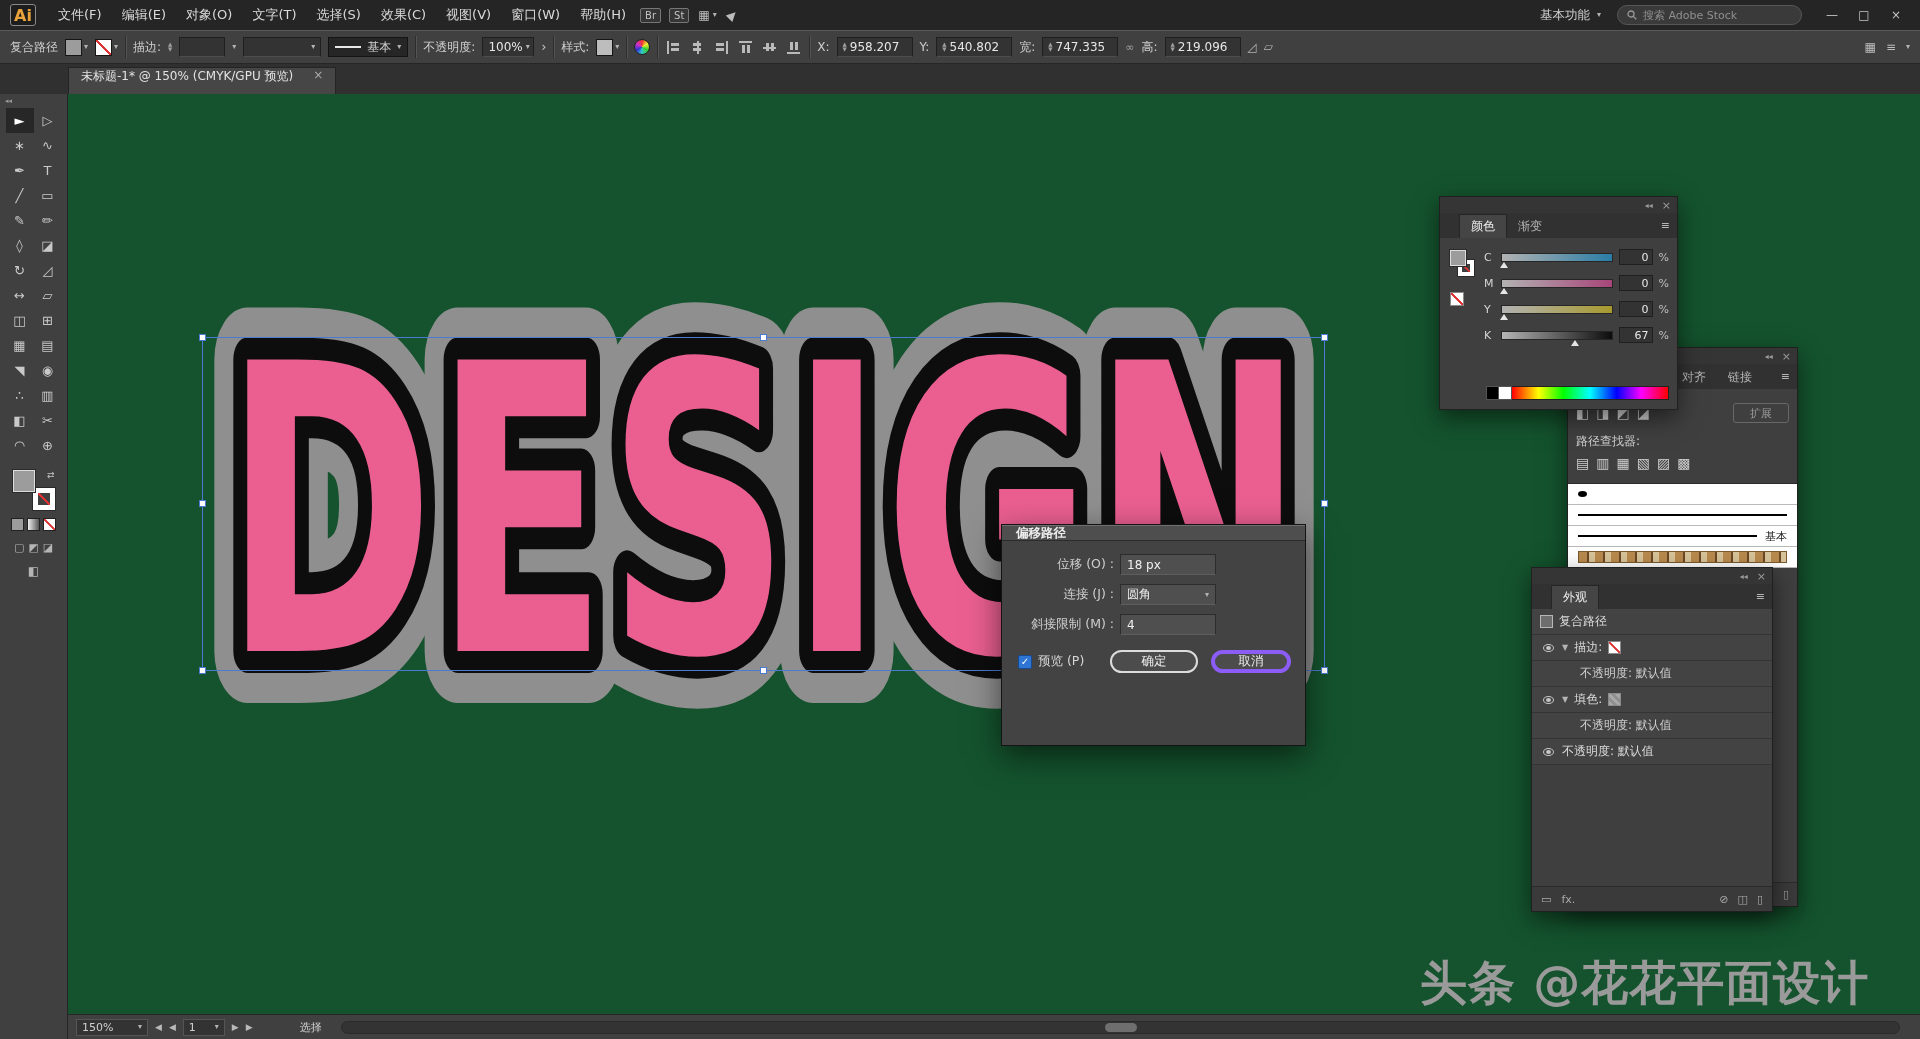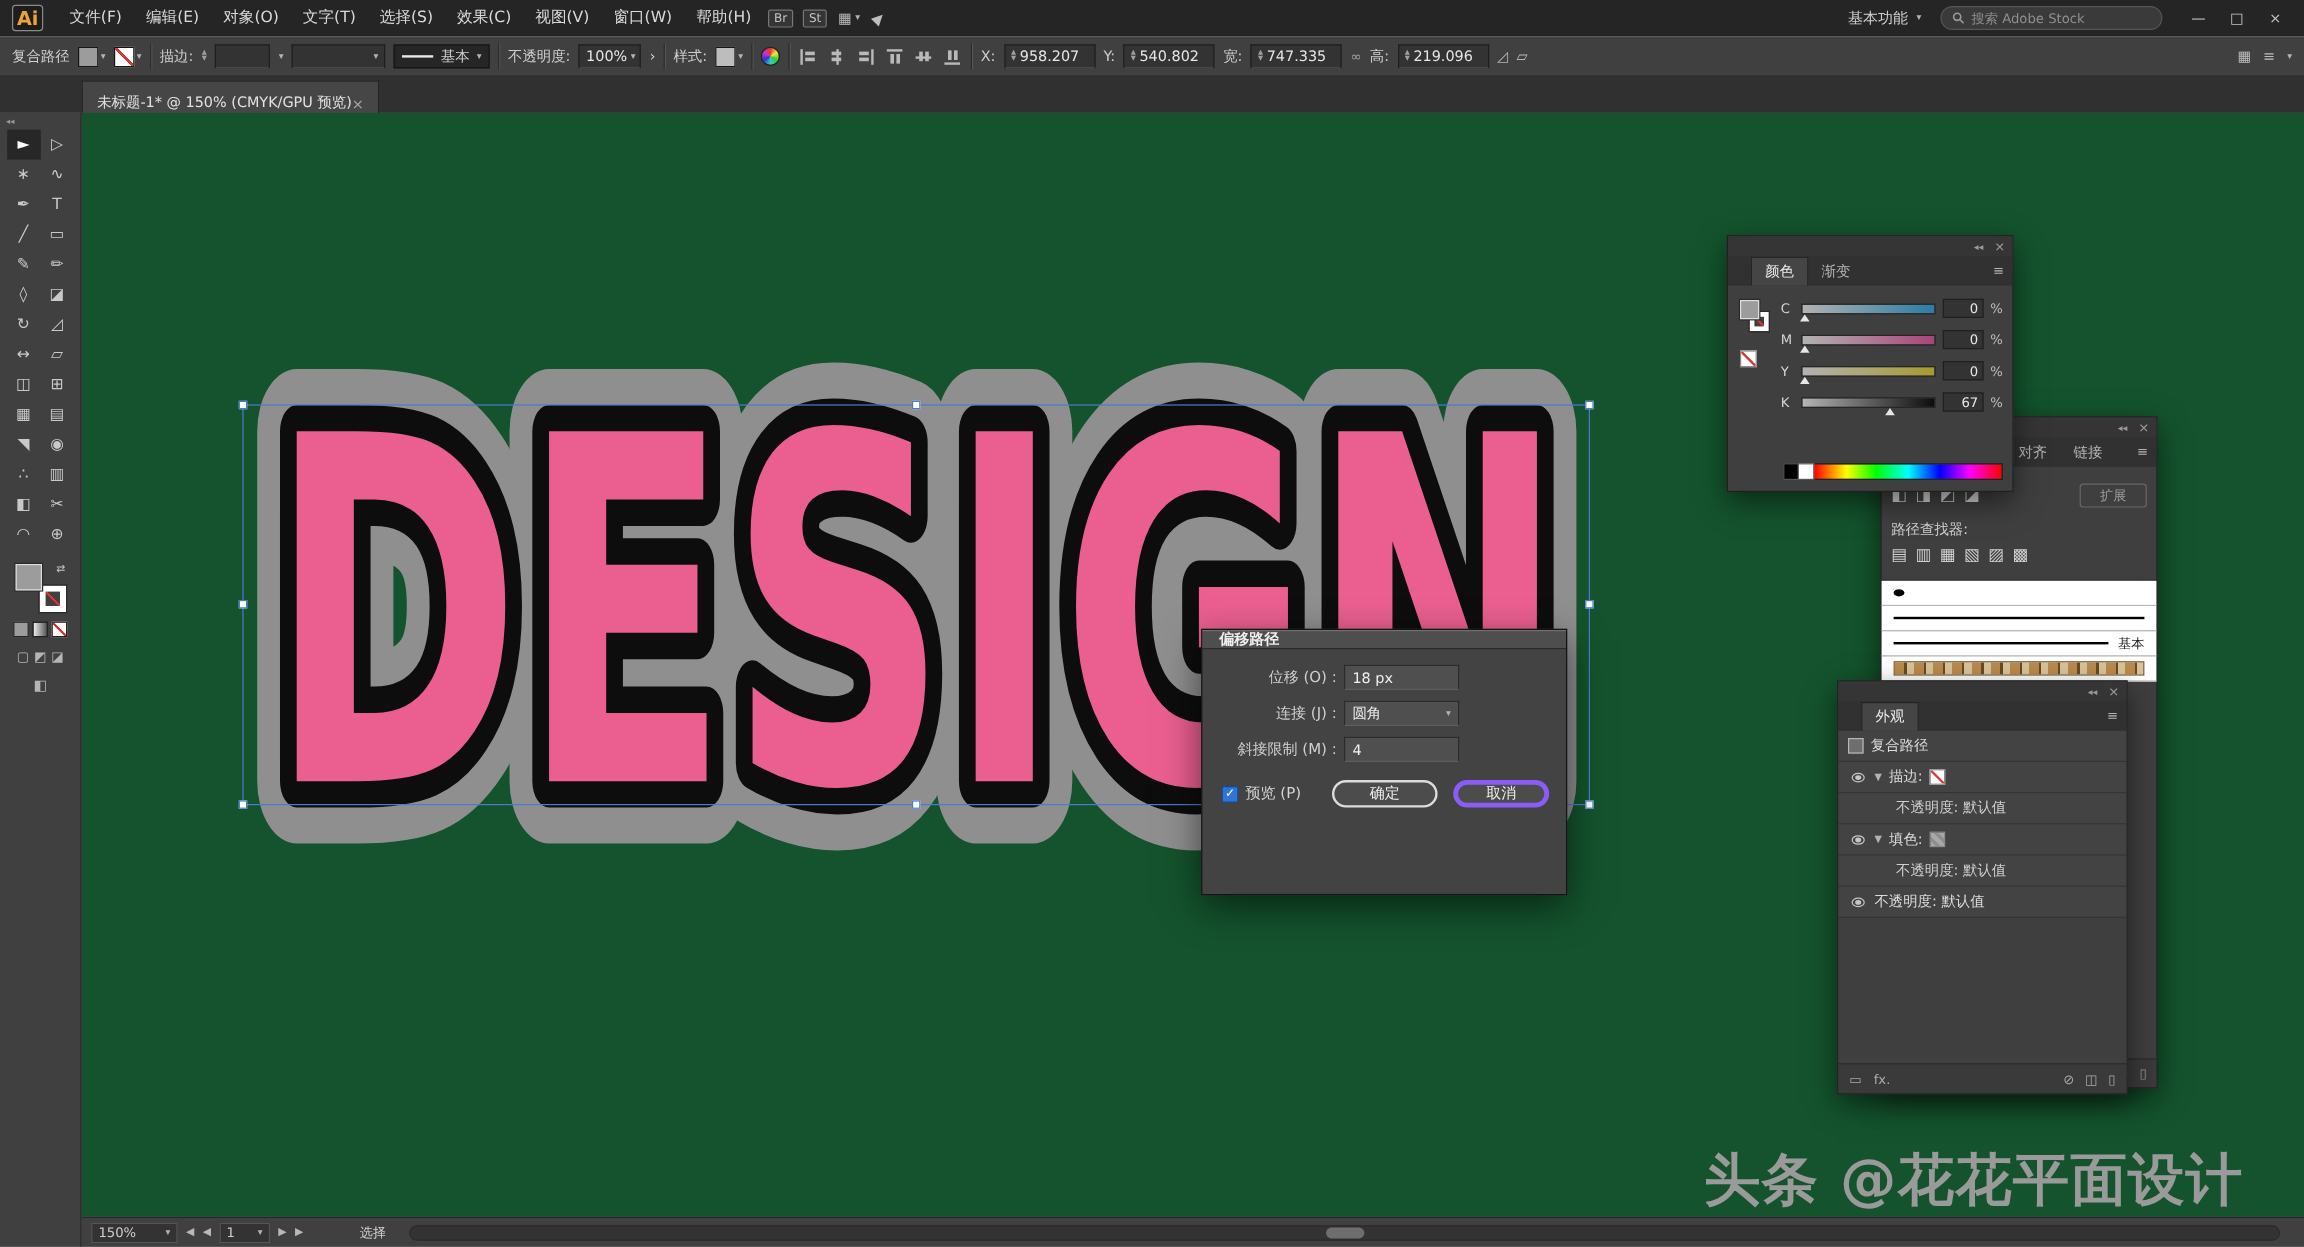--- a/index.html
+++ b/index.html
@@ -38,21 +38,21 @@
   .alico::after{content:"";position:absolute;left:5px;top:2px;width:8px;height:3px;background:#b9b9b9;box-shadow:0 5px 0 #b9b9b9}
   .alico.c::before{left:7px}
   .alico.c::after{left:3px}
   .alico.r::before{left:auto;right:1px}
   .alico.r::after{left:2px}
   .alico.v{transform:rotate(90deg)}
   .cb-right{margin-left:auto;display:flex;align-items:center;gap:10px;color:#bdbdbd}
 
   
   .tabbar{position:absolute;top:64px;left:0;right:0;height:30px;background:#303030;display:flex;align-items:flex-end;z-index:28}
-  .doc-tab{height:27px;margin-left:68px;background:#464646;border:1px solid #242424;border-bottom:none;display:flex;align-items:flex-end;gap:0;padding:0 12px;font-size:12px;color:#e2e2e2}
+  .doc-tab{height:27px;margin-left:68px;background:#464646;border:1px solid #242424;border-bottom:none;display:flex;align-items:flex-start;gap:20px;padding:0 12px;font-size:12px;color:#e2e2e2}
   .tab-close{color:#aaa;font-size:12px}
 
   
   .toolbar{position:absolute;top:94px;left:0;width:68px;bottom:0;background:#404040;border-right:1px solid #262626;z-index:25;display:flex;flex-direction:column;align-items:center}
   .tb-strip{width:100%;height:14px;color:#9a9a9a;font-size:7px;display:flex;align-items:center;padding-left:5px}
   .tool-grid{display:grid;grid-template-columns:28px 28px}
   .tool{height:25px;display:flex;align-items:center;justify-content:center;color:#c9c9c9;font-size:13px;cursor:default}
   .tool.active{background:#272727;color:#fff}
   .proxy{width:42px;height:40px;position:relative;margin-top:12px}
   .p-stroke{position:absolute;right:0;bottom:0;width:22px;height:22px;border:5px solid #fff;outline:1px solid #2a2a2a;background:linear-gradient(to top right,rgba(0,0,0,0) 44%,#d33 45%,#d33 55%,rgba(0,0,0,0) 56%)}

